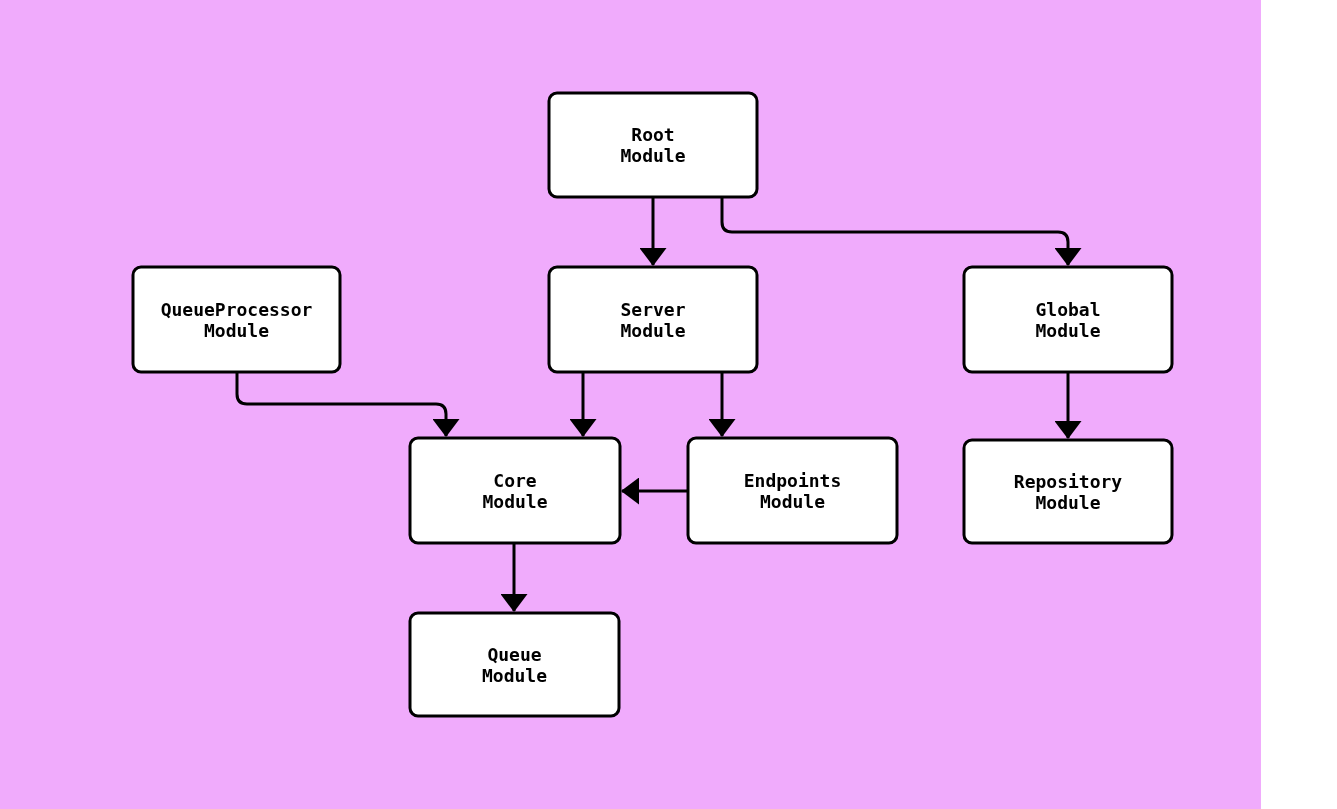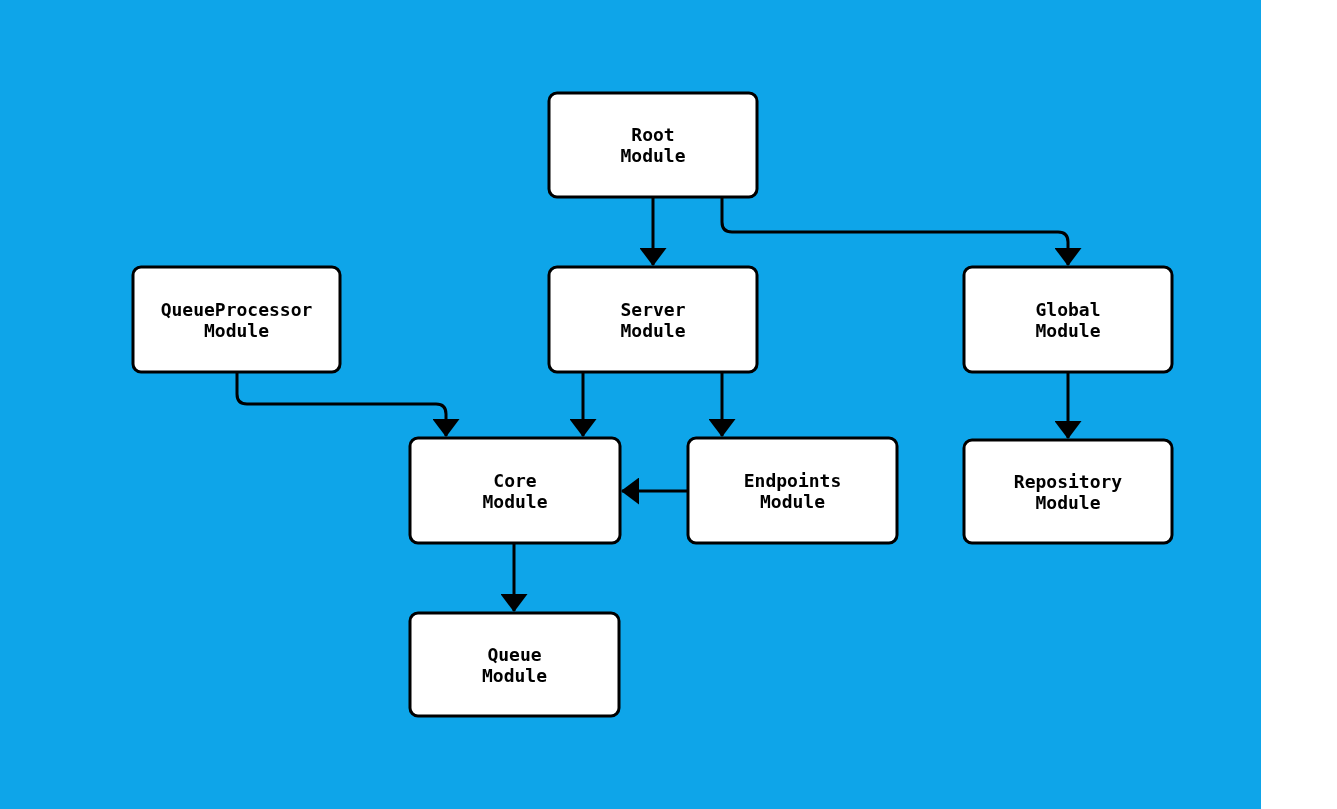--- a/index.html
+++ b/index.html
@@ -4,21 +4,21 @@
 <style>
   html, body {
     margin: 0;
     padding: 0;
     background: #ffffff;
   }
   .canvas {
     position: relative;
     width: 1261px;
     height: 809px;
-    background: #0ea5e9;
+    background: #f0abfc;
     overflow: hidden;
   }
   svg {
     display: block;
     width: 1337px;
     height: 809px;
   }
   .edge {
     fill: none;
     stroke-width: 3;

